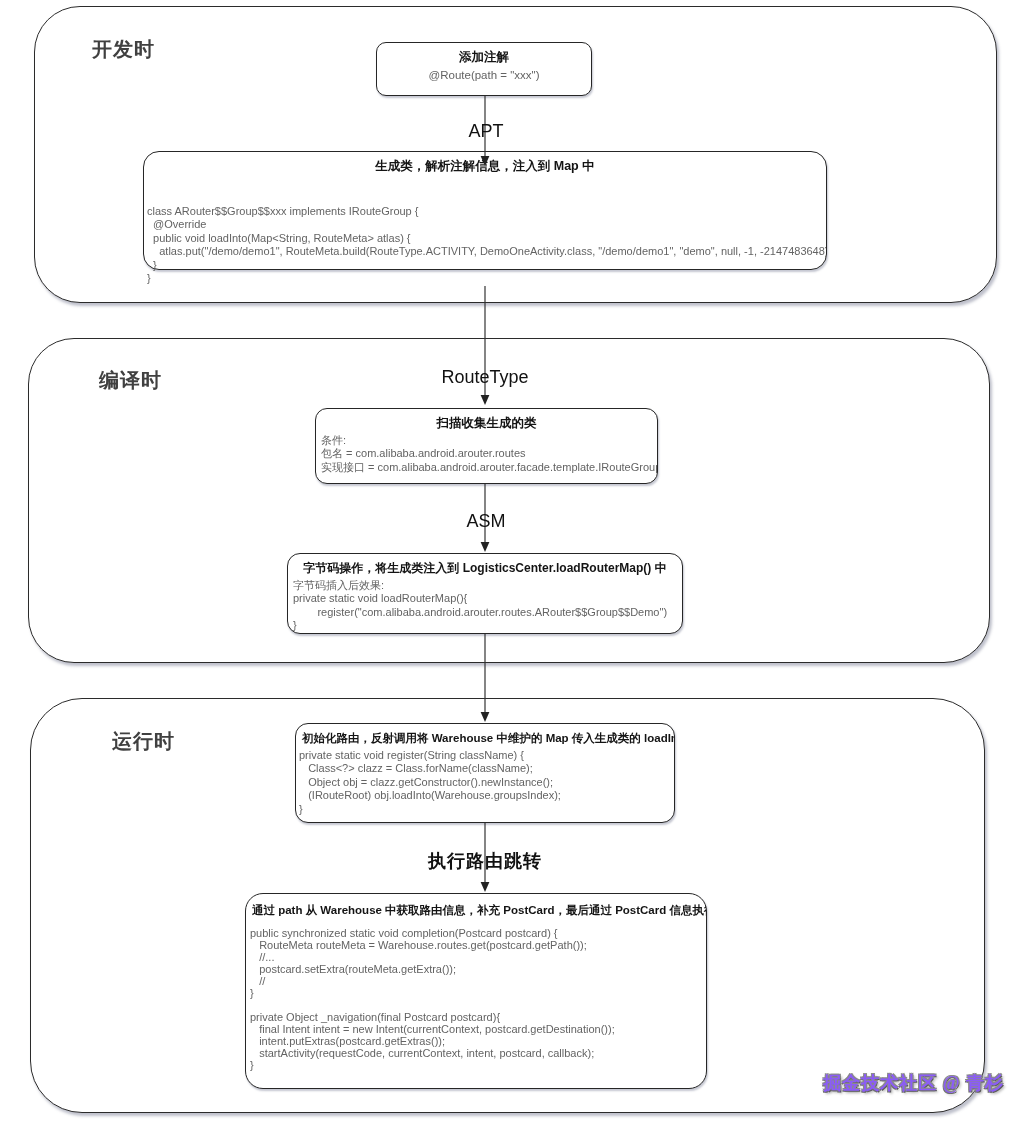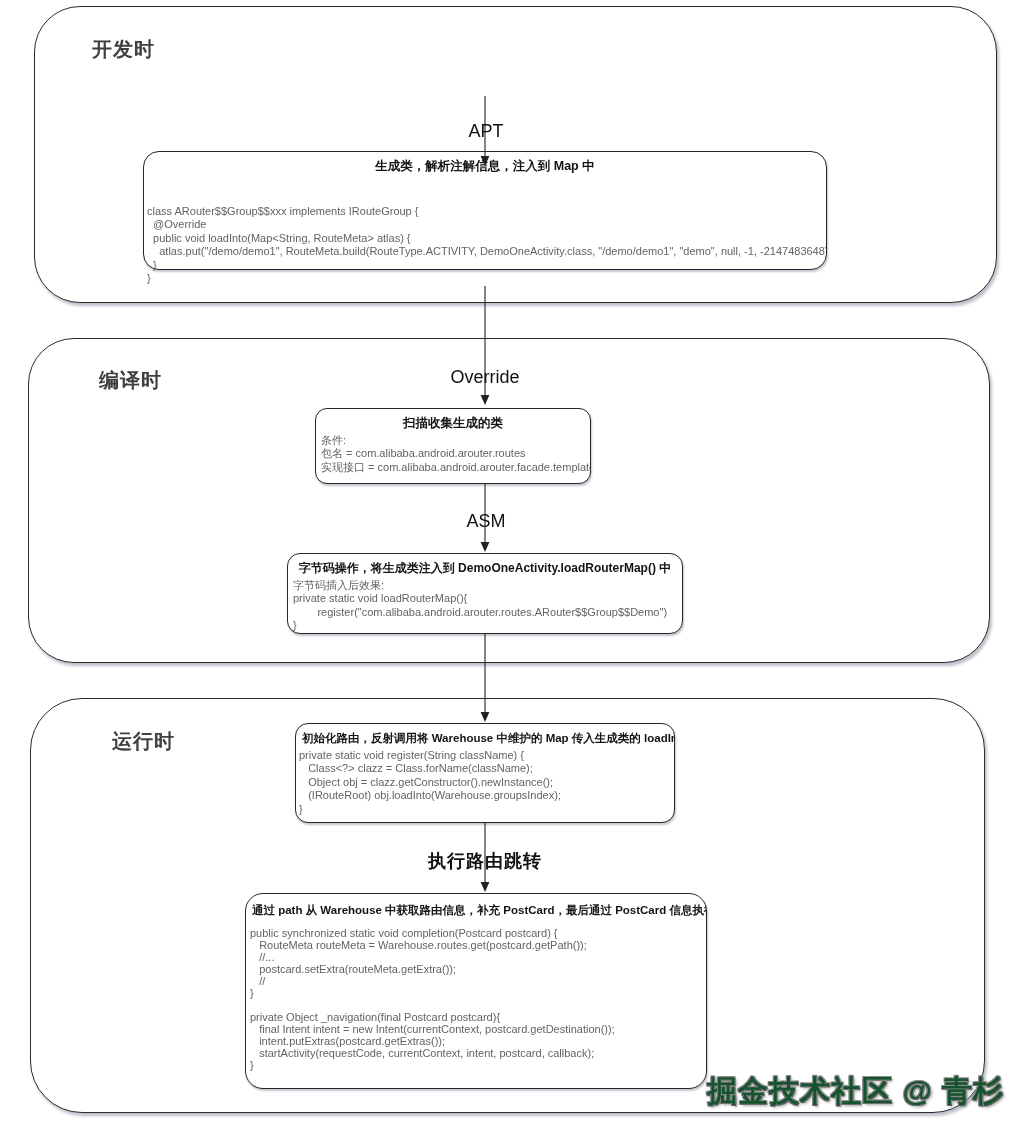--- a/index.html
+++ b/index.html
@@ -77,65 +77,70 @@
     z-index: 4;
     white-space: nowrap;
   }
   .arrow-label.cjk { font-weight: 600; letter-spacing: 1px; }
   
   .watermark {
     position: absolute;
     right: 17px;
     top: 1071px;
     z-index: 5;
-    font-size: 30px;
+    font-size: 18px;
     font-weight: bold;
     letter-spacing: 1px;
-    color: #14532d;
+    color: #8b5cf6;
     text-shadow:
       -1px -1px 0 #8a8a8a,
        1px -1px 0 #8a8a8a,
       -1px  1px 0 #6f6f6f,
        1px  1px 0 #5a5a5a,
        2px  2px 3px #9a9a9a;
+    font-family: Liberation Serif, serif;
   }
 </style>
 </head>
 <body>
 
 <div class="canvas">
 
   <div class="phase" style="left:34px; top:6px; width:963px; height:297px;"></div>
   <div class="phase" style="left:28px; top:338px; width:962px; height:325px;"></div>
   <div class="phase" style="left:30px; top:698px; width:955px; height:415px; border-radius:52px;"></div>
 
   <div class="phase-label" style="left:92px; top:36px;">开发时</div>
   <div class="phase-label" style="left:99px; top:367px;">编译时</div>
   <div class="phase-label" style="left:112px; top:728px;">运行时</div>
 
+  <div class="node" style="left:376px; top:42px; width:216px; height:54px; border-radius:10px;">
+    <div class="node-title">添加注解</div>
+    <div class="code center">@Route(path = "xxx")</div>
+  </div>
 
   <div class="node" style="left:143px; top:151px; width:684px; height:119px; border-radius:16px;">
     <div class="node-title">生成类，解析注解信息，注入到 Map 中</div>
     <div class="code" style="padding-left:3px;margin-top:28px;">class ARouter$$Group$$xxx implements IRouteGroup {
   @Override
   public void loadInto(Map&lt;String, RouteMeta&gt; atlas) {
     atlas.put("/demo/demo1", RouteMeta.build(RouteType.ACTIVITY, DemoOneActivity.class, "/demo/demo1", "demo", null, -1, -2147483648));
   }
 }</div>
   </div>
 
-  <div class="node" style="left:315px; top:408px; width:276px; height:76px; border-radius:12px;">
+  <div class="node" style="left:315px; top:408px; width:343px; height:76px; border-radius:12px;">
     <div class="node-title">扫描收集生成的类</div>
     <div class="code" style="padding-left:5px;">条件:
 包名 = com.alibaba.android.arouter.routes
 实现接口 = com.alibaba.android.arouter.facade.template.IRouteGroup</div>
   </div>
 
   <div class="node" style="left:287px; top:553px; width:396px; height:81px; border-radius:13px;">
-    <div class="node-title" style="font-size:12px;">字节码操作，将生成类注入到 DemoOneActivity.loadRouterMap() 中</div>
+    <div class="node-title" style="font-size:12px;">字节码操作，将生成类注入到 LogisticsCenter.loadRouterMap() 中</div>
     <div class="code" style="padding-left:5px;">字节码插入后效果:
 private static void loadRouterMap(){
         register("com.alibaba.android.arouter.routes.ARouter$$Group$$Demo")
 }</div>
   </div>
 
   <div class="node" style="left:295px; top:723px; width:380px; height:100px; border-radius:13px;">
     <div class="node-title small">初始化路由，反射调用将 Warehouse 中维护的 Map 传入生成类的 loadInto()</div>
     <div class="code" style="padding-left:3px;">private static void register(String className) {
    Class&lt;?&gt; clazz = Class.forName(className);
@@ -171,19 +176,19 @@
     <g fill="#222" stroke="none">
       <polygon points="480.6,156 489.4,156 485,166"></polygon>
       <polygon points="480.6,395 489.4,395 485,405"></polygon>
       <polygon points="480.6,542 489.4,542 485,552"></polygon>
       <polygon points="480.6,712 489.4,712 485,722"></polygon>
       <polygon points="480.6,882 489.4,882 485,892"></polygon>
     </g>
   </svg>
 
   <div class="arrow-label" style="left:486px; top:131px;">APT</div>
-  <div class="arrow-label" style="left:485px; top:377px;">Override</div>
+  <div class="arrow-label" style="left:485px; top:377px;">RouteType</div>
   <div class="arrow-label" style="left:486px; top:521px;">ASM</div>
   <div class="arrow-label cjk" style="left:485px; top:861px;">执行路由跳转</div>
 
   <div class="watermark">掘金技术社区 @ 青杉</div>
 
 </div>
 
 </body></html>

